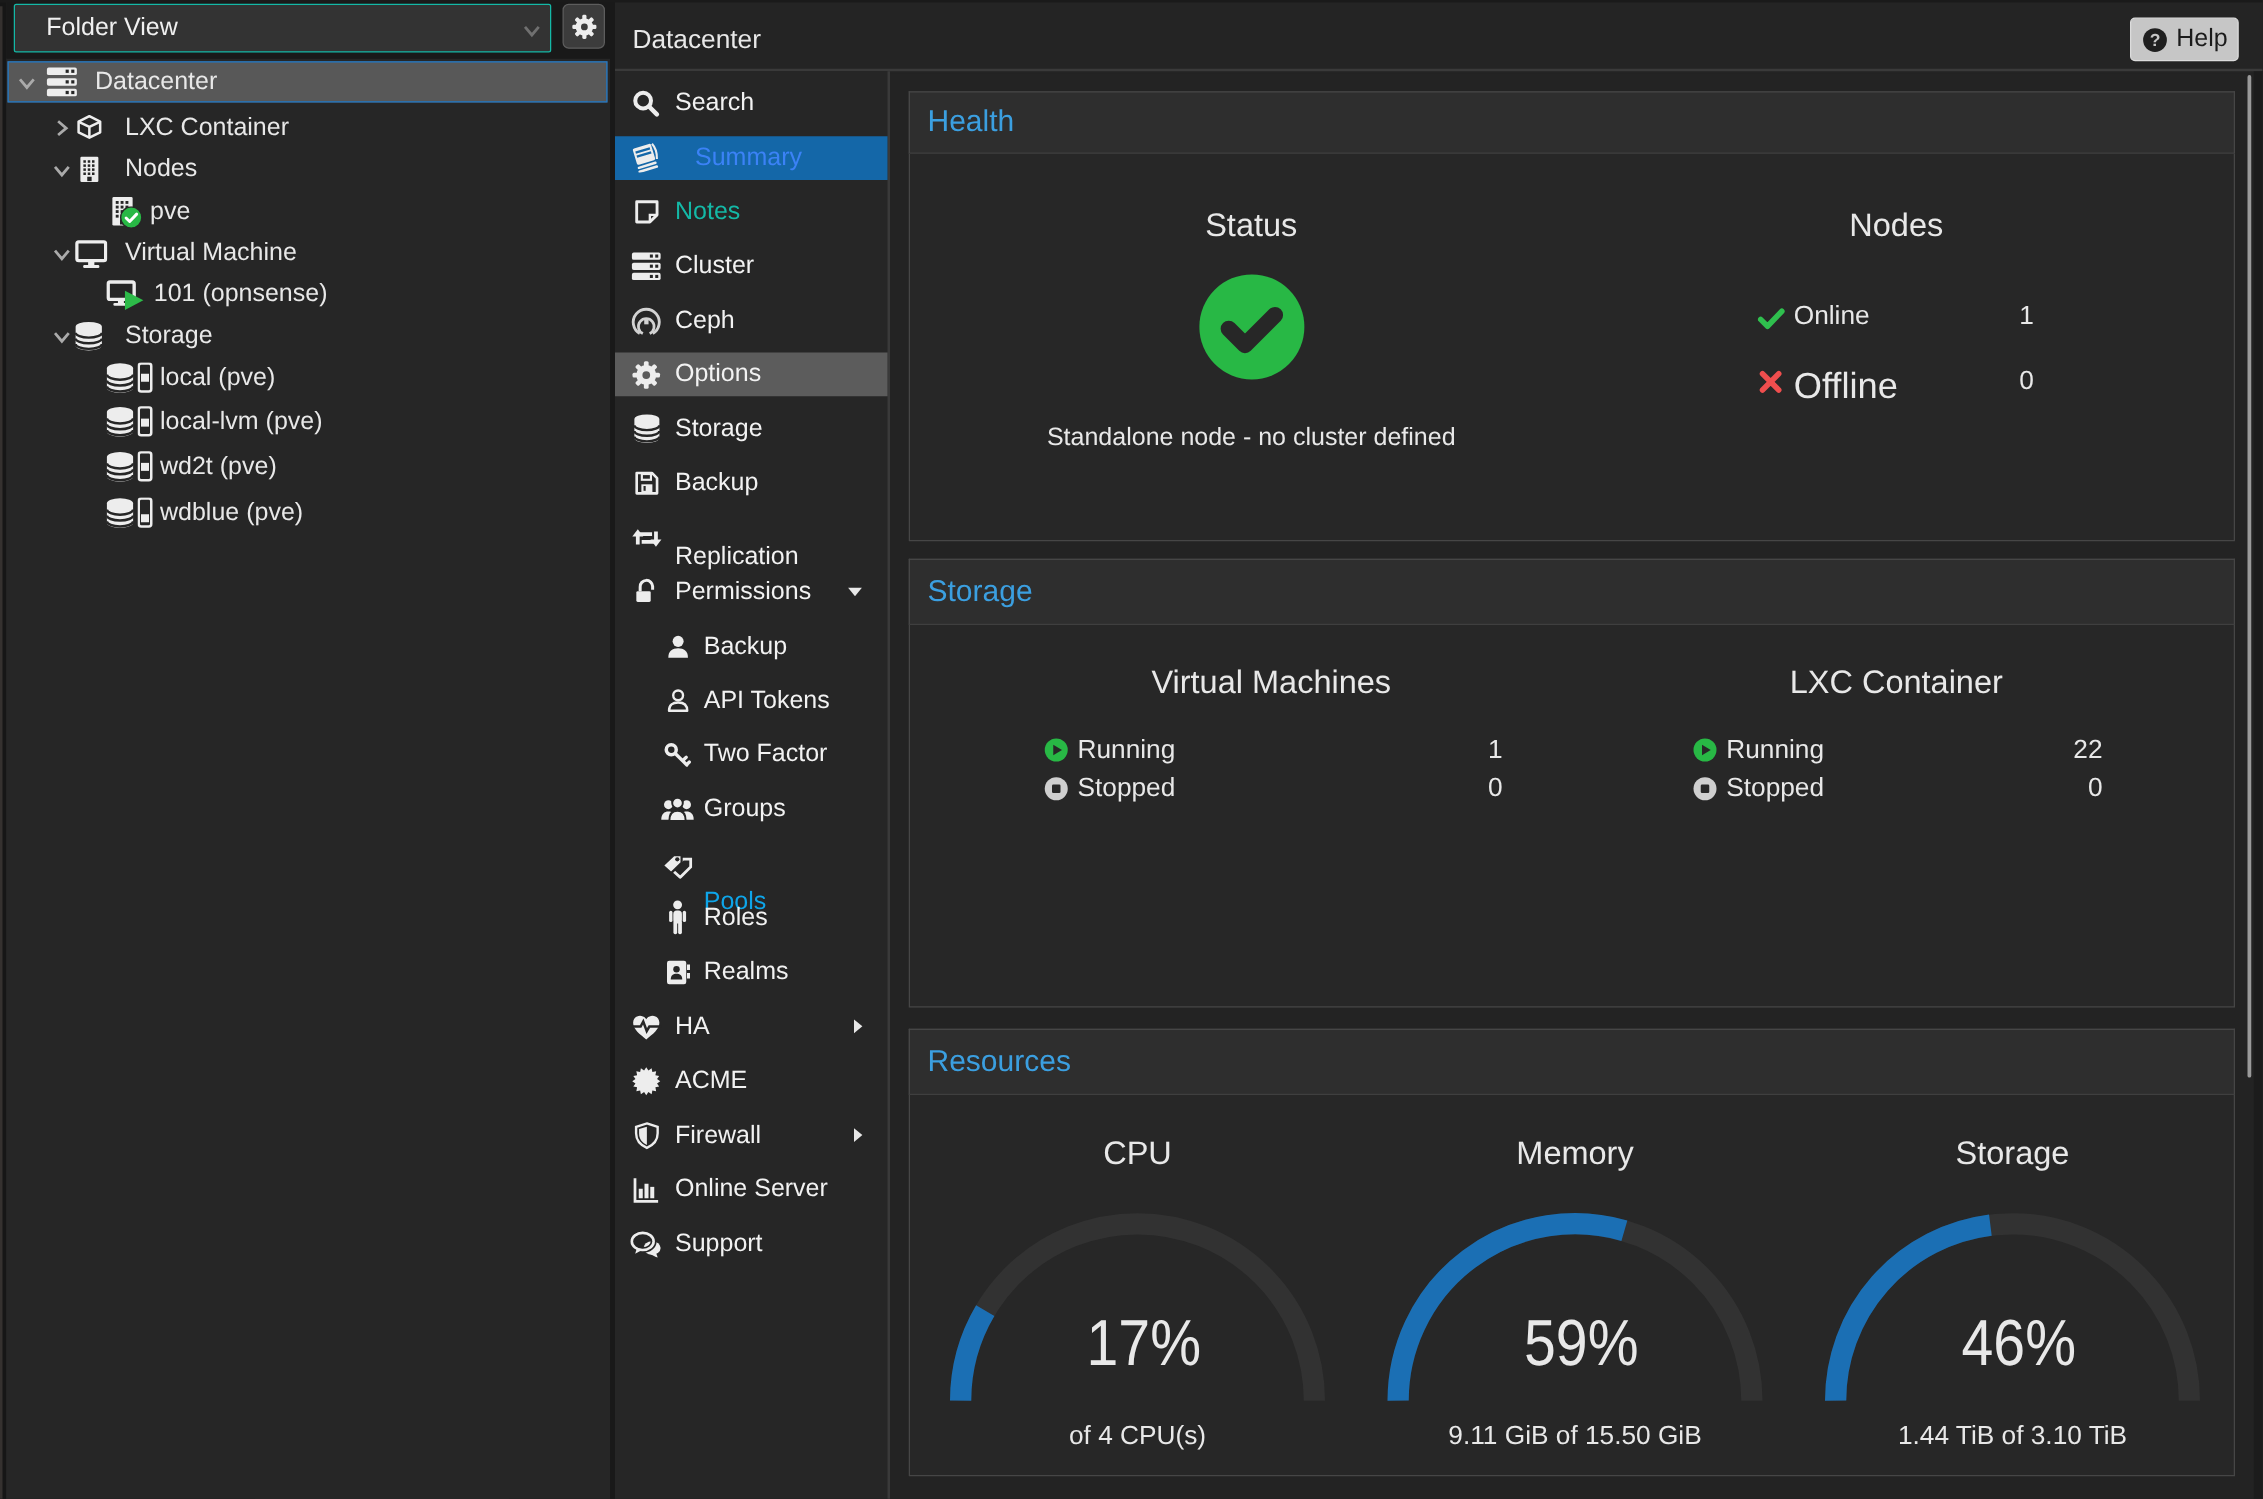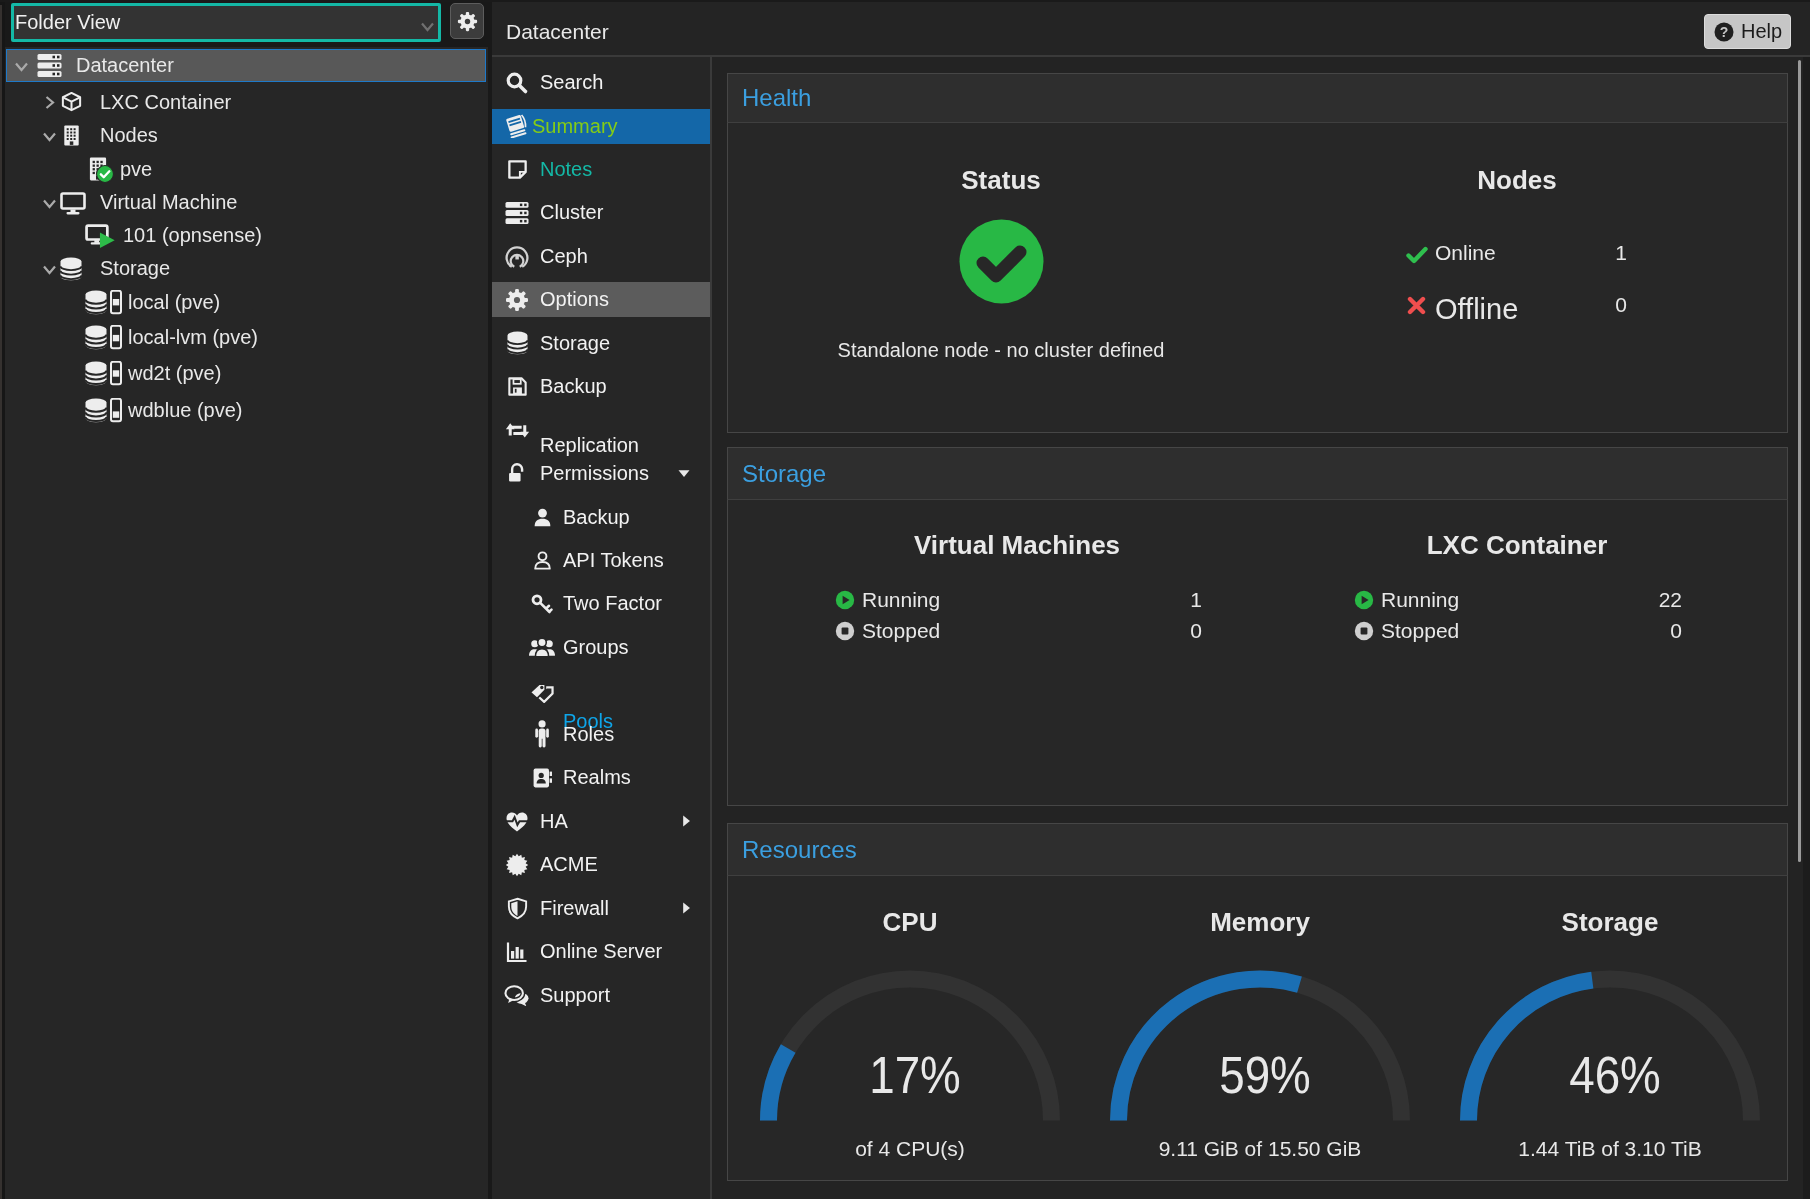--- a/index.html
+++ b/index.html
@@ -1,25 +1,25 @@
 <!DOCTYPE html>
 <html><head><meta charset="utf-8"><style>
 *{margin:0;padding:0;box-sizing:border-box}
 html,body{width:1810px;height:1199px;overflow:hidden;background:#232323;font-family:"Liberation Sans",sans-serif;}
 .abs{position:absolute}
 .txt{color:#e8e8e8;font-size:20px;white-space:nowrap}
-.b{font-weight:bold}
+.b{font-weight:normal}
 .row{display:flex;align-items:center}
 </style></head><body>
 <div class="abs" style="left:0;top:0;width:1810px;height:1199px">
 <div class="abs" style="left:0;top:0;width:5px;height:1199px;background:#161616"></div>
 <div class="abs" style="left:0;top:5px;width:2px;height:1194px;background:#35312f"></div>
 <div class="abs" style="left:5px;top:0;width:483px;height:1199px;background:#262626"></div>
 <div class="abs" style="left:5px;top:0;width:483px;height:47px;background:#191919"></div>
-<div class="abs row" style="left:11px;top:3px;width:430px;height:39px;background:#333333;border:3px solid #14b8a6;border-radius:2px;padding-left:1px">
+<div class="abs row" style="left:11px;top:3px;width:430px;height:39px;background:#333333;border:1px solid #14b8a6;border-radius:2px;padding-left:25px">
 <span class="txt" style="color:#f0f0f0">Folder View</span>
 <span class="abs" style="left:406px;top:13px"><svg width="15" height="15" viewBox="0 0 15 15" style="">
           <path d="M 2 4.5 L 7.5 11 L 13 4.5" fill="none" stroke="#707070" stroke-width="2.2"></path>
         </svg></span>
 </div>
 <div class="abs row" style="left:450px;top:3px;width:34px;height:36px;background:#3c3c3c;border:1px solid #5d5d5d;border-radius:5px;justify-content:center">
       <svg width="21" height="21" viewBox="0 0 21 21" style="">
         <g transform="translate(10.5,10.5) scale(0.875)">
           <circle r="8" fill="#ededed"></circle>
           <rect x="-1.9" y="-11" width="3.8" height="5" rx="1.2" transform="rotate(0)" fill="#ededed"></rect>
@@ -222,21 +222,21 @@
       <svg width="24" height="24" viewBox="0 0 24 24" style="">
         <g transform="scale(1.0) rotate(-17 12 12)">
 <rect x="3.4" y="2.2" width="15.2" height="13.6" rx="1.4" fill="#ededed"></rect>
 <path d="M 5 5.8 L 17 5.8 M 5 9.2 L 17 9.2" stroke="#1467a8" stroke-width="1.9"></path>
 <rect x="3" y="17.2" width="15.8" height="2" rx="1" fill="#ededed"></rect>
 <rect x="2.6" y="20.4" width="16.4" height="2" rx="1" fill="#ededed"></rect>
 <path d="M 19.6 2.8 C 21.6 7 21.4 11 19.8 15.6" fill="none" stroke="#ededed" stroke-width="1.7"></path>
 </g>
       </svg>
     </span>
-<span class="abs txt" style="left:532px;top:108.5px;line-height:35px;color:#84cc16">Summary</span>
+<span class="abs txt" style="left:556px;top:108.5px;line-height:35px;color:#3b82f6">Summary</span>
 <span class="abs" style="left:502px;top:151.9px;width:30px;height:35px;display:flex;align-items:center;justify-content:center">
       <svg width="23" height="23" viewBox="0 0 23 23" style="">
         <path d="M 3.354166666666667 3.354166666666667 L 19.645833333333336 3.354166666666667 L 19.645833333333336 13.895833333333334 L 13.895833333333334 19.645833333333336 L 3.354166666666667 19.645833333333336 Z" fill="none" stroke="#ededed" stroke-width="2.3" stroke-linejoin="round"></path>
 <path d="M 13.895833333333334 19.358333333333334 L 13.895833333333334 13.895833333333334 L 19.358333333333334 13.895833333333334" fill="none" stroke="#ededed" stroke-width="1.9166666666666667"></path>
       </svg>
     </span>
 <span class="abs txt" style="left:540px;top:151.9px;line-height:35px;color:#14b8a6">Notes</span>
 <span class="abs" style="left:502px;top:195.4px;width:30px;height:35px;display:flex;align-items:center;justify-content:center">
       <svg width="24" height="24" viewBox="0 0 24 24" style="">
         <rect x="0.5" y="1.0" width="23" height="5.8" rx="1.5" fill="#ededed"></rect>

